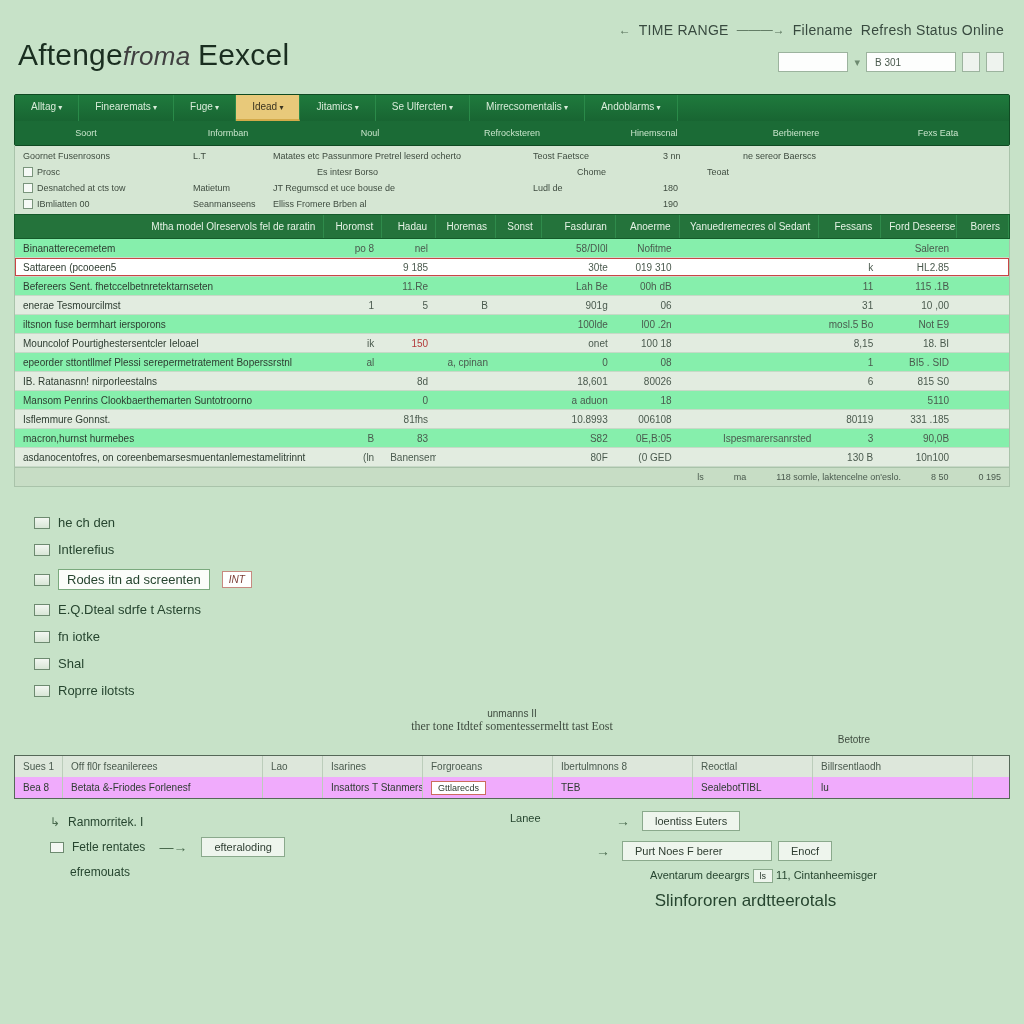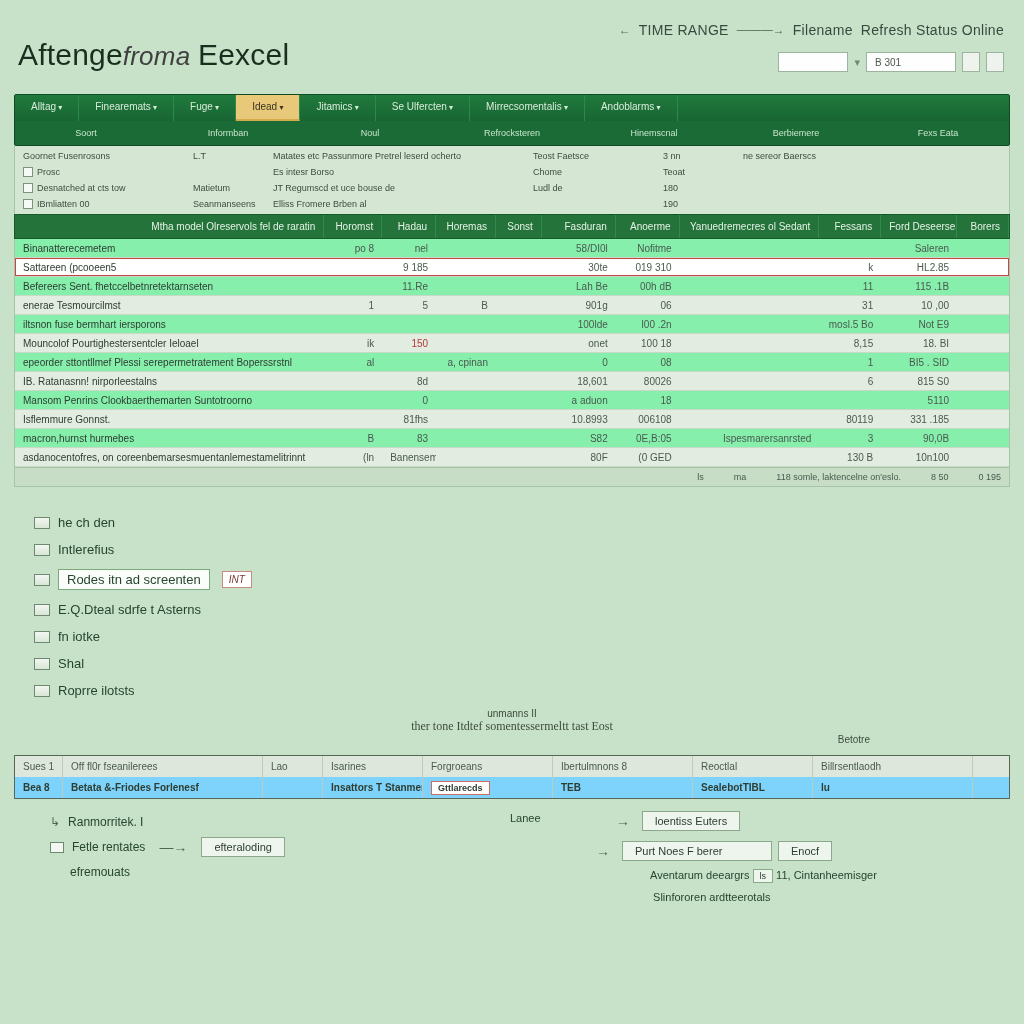--- a/index.html
+++ b/index.html
@@ -173,21 +173,21 @@
 }
 .midlabel .sub { font-family: Georgia, serif; font-size: 12px; }
 
 
 .sheets { margin-top: 10px; border: 1px solid #556858; background: #e9f0e8; }
 .sheets .hrow, .sheets .brow { display: flex; font-size: 10px; }
 .sheets .hrow { background: #dde7db; color: #4a5a4e; }
 .sheets .hrow div, .sheets .brow div {
   padding: 5px 8px; border-right: 1px solid #bccdbb; white-space: nowrap; overflow:hidden;
 }
-.sheets .brow { background: #7dd3fc; color: #2e3d31; font-weight: bold; }
+.sheets .brow { background: #f0abfc; color: #2e3d31; }
 .sheets .brow .field {
   background: #fff; border: 1px solid #cc6b5e; padding: 1px 6px; font-size: 9px;
 }
 .s0{width:48px}.s1{width:200px}.s2{width:60px}.s3{width:100px}.s4{width:130px}.s5{width:140px}.s6{width:120px}.s7{width:160px}
 
 
 .flow { position: relative; margin: 12px 0 0 36px; font-family: Georgia, serif; font-size: 12px; color: #26452f; }
 .flow .node { display: flex; align-items: center; gap: 8px; padding: 4px 0; }
 .flow .node .ico { width: 14px; height: 11px; border: 1px solid #6d8a70; background: #f3f7f2; }
 .flow .pill {
@@ -248,21 +248,21 @@
         <div class="cell" style="width: 170px;">Goornet Fusenrosons</div>
         <div class="cell" style="width: 80px;">L.T</div>
         <div class="cell" style="width: 260px;">Matates etc Passunmore Pretrel leserd ocherto</div>
         <div class="cell" style="width: 130px;">Teost Faetsce</div>
         <div class="cell" style="width: 80px;">3 nn</div>
         <div class="cell" style="width: 200px;">ne sereor Baerscs</div>
       </div>
       <div class="row">
         <div class="cell" style="width: 170px;"><span class="chk"></span>Prosc</div>
         <div class="cell" style="width: 80px;"></div>
-        <div class="cell" style="width: 260px;">Es  intesr  Borso</div>
+        <div class="cell" style="width: 260px; margin-left: 44px;">Es  intesr  Borso</div>
         <div class="cell" style="width: 130px;">Chome</div>
         <div class="cell" style="width: 80px;">Teoat</div>
         <div class="cell" style="width: 200px;"></div>
       </div>
       <div class="row">
         <div class="cell" style="width: 170px;"><span class="chk"></span>Desnatched at cts tow</div>
         <div class="cell" style="width: 80px;">Matietum</div>
         <div class="cell" style="width: 260px;">JT  Regumscd   et uce bouse de</div>
         <div class="cell" style="width: 130px;">Ludl de</div>
         <div class="cell" style="width: 80px;">180</div>
@@ -544,19 +544,19 @@
       <span class="arrow">→</span>
       <span class="pill" style="width:150px">Purt Noes F berer</span>
       <span class="pill">Enocf</span>
     </div>
     <div class="right" style="left:600px; top:58px; font-size:11px">
       <span>Aventarum deeargrs</span>
       <span class="pill" style="padding:1px 6px;font-size:9px">ls</span>
       <span>11,</span>
       <span>Cintanheemisger</span>
     </div>
-    <div class="right" style="left:600px; top:80px; font-size:11px">
+    <div class="right" style="left:600px; top:80px; font-size:17px">
       <span class="ico" style="display:inline-block"></span>
       <span>Slinfororen ardtteerotals</span>
     </div>
   </div>
 
 </div>
 
 </body></html>

